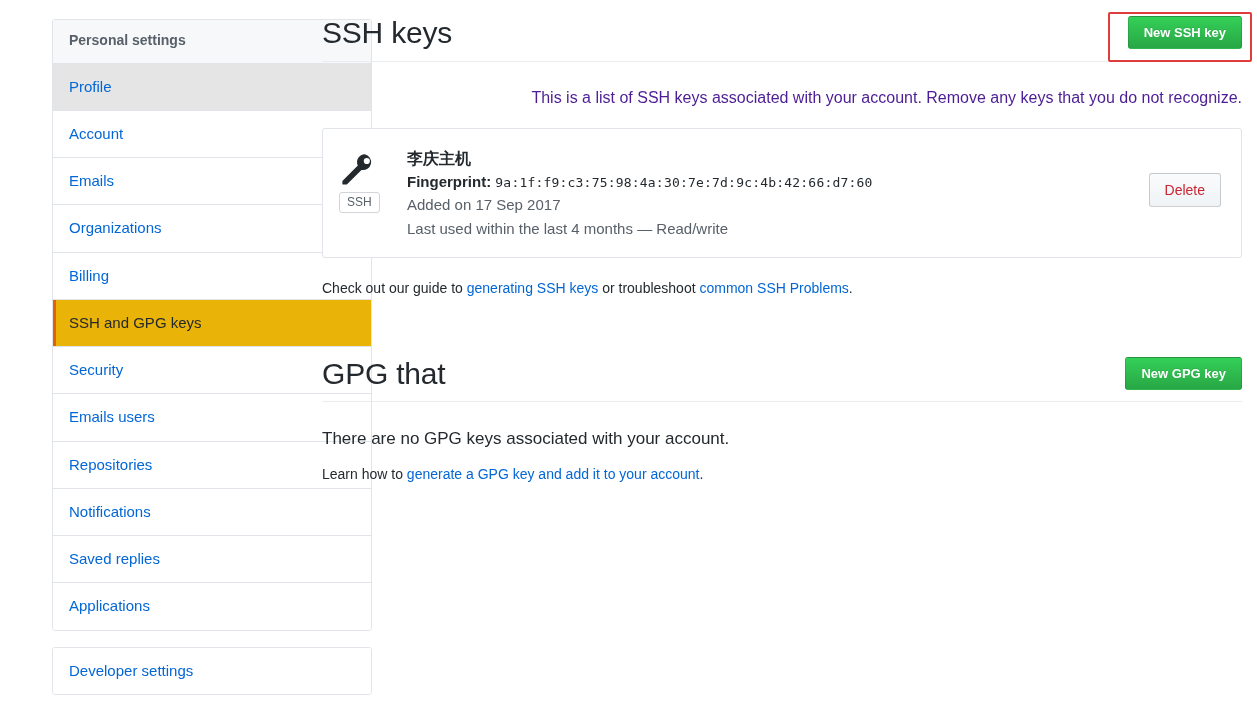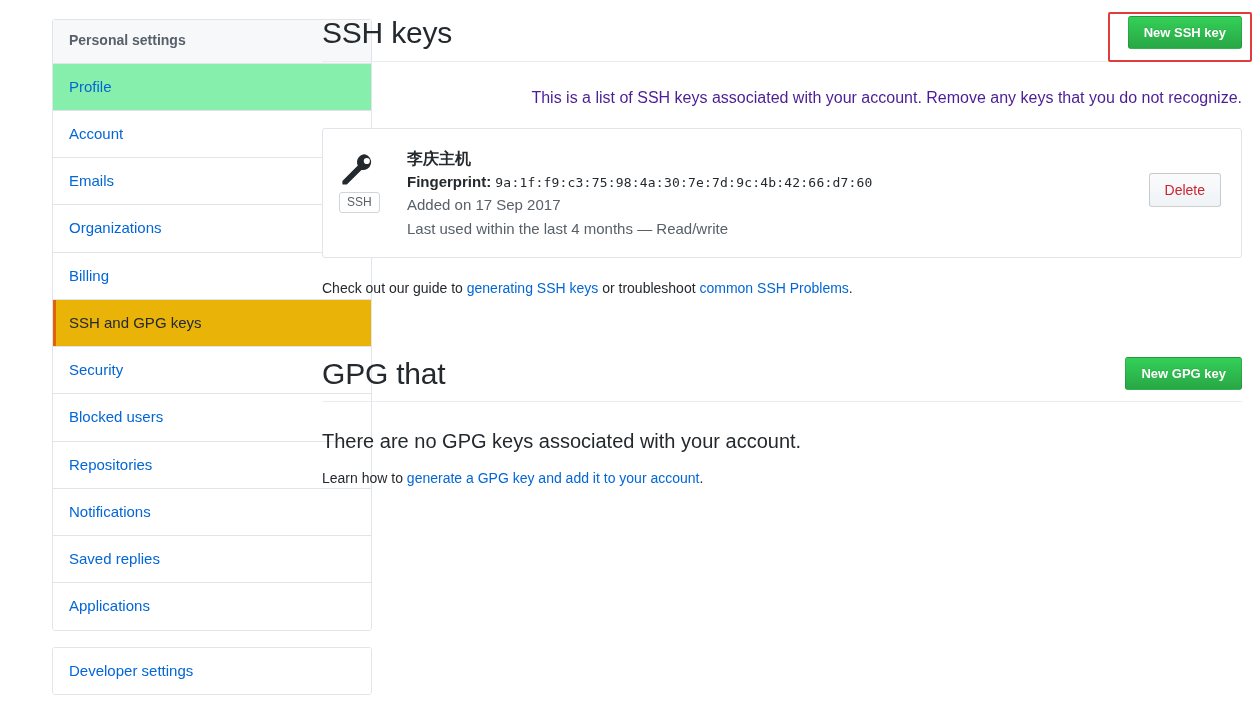--- a/index.html
+++ b/index.html
@@ -50,21 +50,21 @@
     font-size: 15px;
     color: #0366d6;
     border-bottom: 1px solid #e1e4e8;
     line-height: 1.35;
     text-decoration: none;
     background: #ffffff;
     cursor: pointer;
     white-space: nowrap;
   }
   .menu-item:last-child { border-bottom: none; }
-  .menu-item.tinted { background: #86efac; }
+  .menu-item.tinted { background: #e5e5e5; }
   .menu-item.selected {
     color: #24292e;
     font-weight: normal;
     background: #eab308;
   }
   .menu-item.selected::before {
     content: "";
     position: absolute;
     left: 0;
     top: 0;
@@ -220,21 +220,21 @@
     white-space: nowrap;
   }
 
   .note {
     font-size: 14px;
     color: #24292e;
     margin: 20px 0 0 0;
     line-height: 1.5;
   }
   .note-empty {
-    font-size: 20px;
+    font-size: 17px;
     color: #24292e;
     margin: 24px 0 0 0;
     line-height: 1.5;
   }
   .note-sub {
     font-size: 14px;
     color: #24292e;
     margin: 12px 0 0 0;
     line-height: 1.5;
   }
@@ -269,21 +269,21 @@
       <a class="menu-item">
         <span>Billing</span>
       </a>
       <a class="menu-item selected">
         <span>SSH and GPG keys</span>
       </a>
       <a class="menu-item">
         <span>Security</span>
       </a>
       <a class="menu-item">
-        <span>Blocked users</span>
+        <span>Emails users</span>
       </a>
       <a class="menu-item">
         <span>Repositories</span>
       </a>
       <a class="menu-item">
         <span>Notifications</span>
       </a>
       <a class="menu-item">
         <span>Saved replies</span>
       </a>

